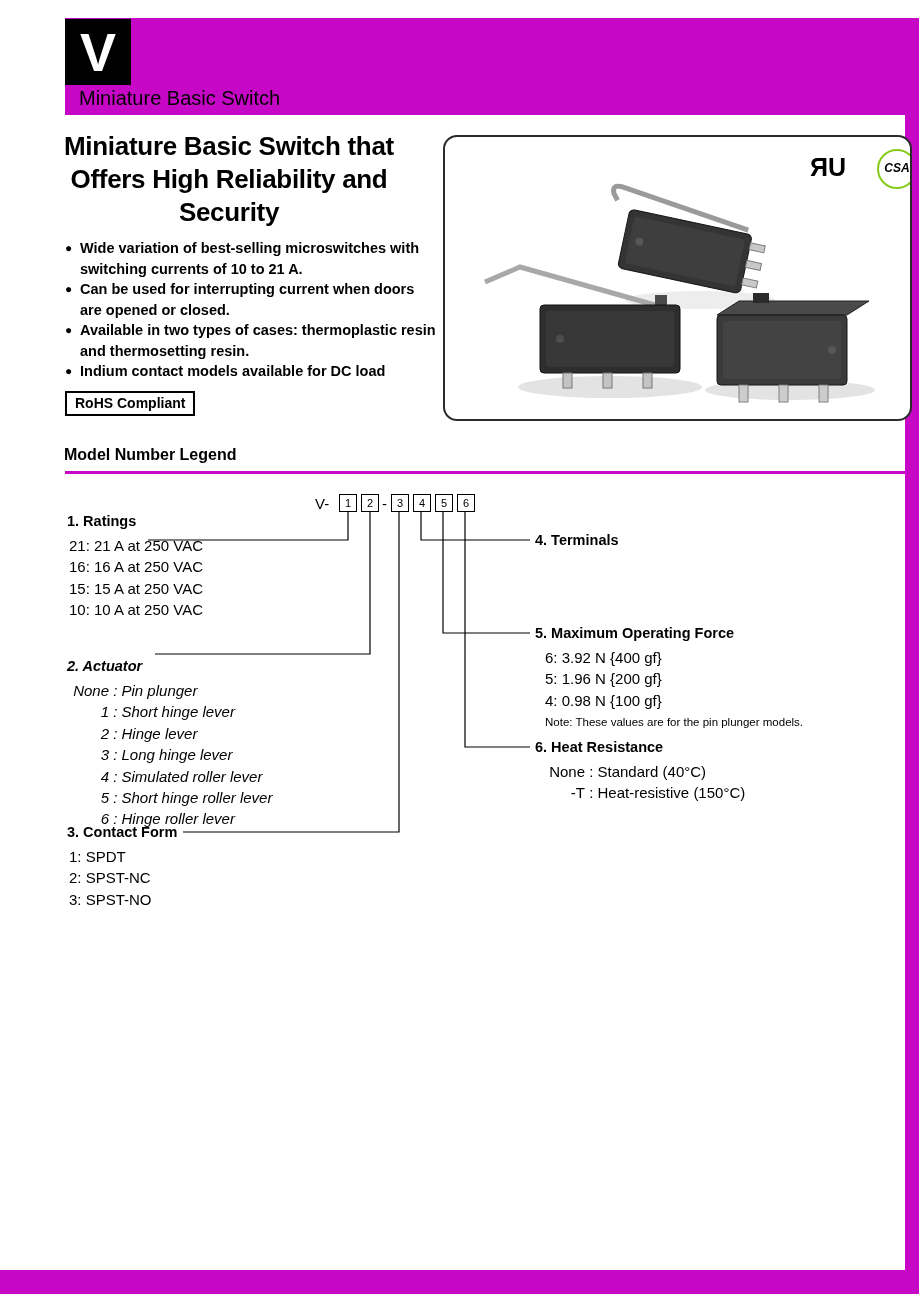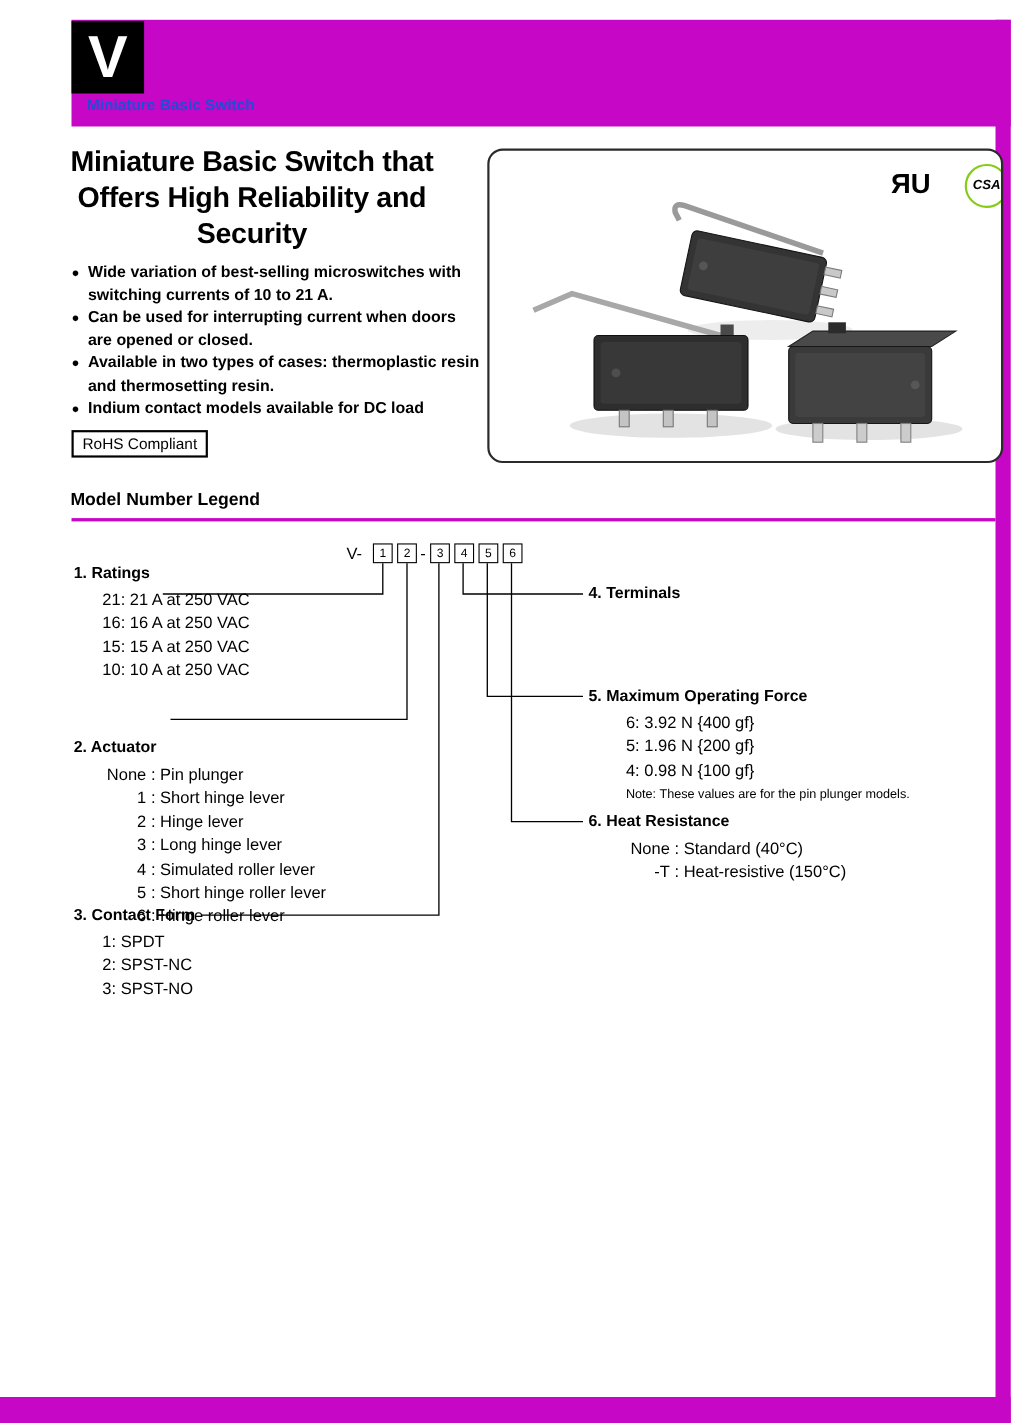--- a/index.html
+++ b/index.html
@@ -8,30 +8,30 @@
     position:relative; width:919px; height:1294px; background:#fff;
     font-family:"Liberation Sans", sans-serif; color:#000; overflow:hidden;
   }
   
   .band   { position:absolute; left:65px; top:18px; width:854px; height:97px; background:var(--accent); }
   .rstrip { position:absolute; left:905px; top:18px; width:14px; height:1276px; background:var(--accent); }
   .bbar   { position:absolute; left:0; top:1270px; width:919px; height:24px; background:var(--accent); }
   
   .vbox { position:absolute; left:65px; top:19px; width:66px; height:66px; background:#000; color:#fff;
           font-size:54px; font-weight:bold; text-align:center; line-height:66px; }
-  .band-subtitle { position:absolute; left:79px; top:87px; color:#1d4ed8; font-weight:bold; font-size:14px; }
+  .band-subtitle { position:absolute; left:79px; top:87px; color:#000000; font-weight:normal; font-size:20px; }
   
   .title { position:absolute; left:64px; top:130px; font-size:26px; font-weight:bold; line-height:33px;
            white-space:pre-line; letter-spacing:-0.3px;text-align:center; }
   .features { position:absolute; left:65px; top:238px; width:400px; }
   .bullet { position:relative; padding-left:15px; font-weight:bold; font-size:14.5px; line-height:20.5px; }
   .bullet .dot { position:absolute; left:0; top:0; font-size:12px; }
   .bullet .btxt { white-space:pre-line; }
   .rohs { position:absolute; left:65px; top:391px; border:2px solid #000; padding:2px 8px 3px;
-          font-weight:normal; font-size:14px; }
+          font-weight:bold; font-size:14px; }
   
   .product-box { position:absolute; left:443px; top:135px; width:465px; height:282px;
                  border:2px solid #2b2b2b; border-radius:14px; overflow:hidden; background:#fff; }
   .photo-svg { position:absolute; left:0; top:0; }
   .ul-mark { position:absolute; left:366px; top:16px; font-size:25px; font-weight:bold; letter-spacing:-1px; }
   .ul-r { display:inline-block; transform:scaleX(-1); }
   .csa-mark { position:absolute; left:432px; top:12px; width:36px; height:36px; border:2px solid #84cc16;
               border-radius:50%; text-align:center; line-height:34px; font-weight:bold; font-style:italic;
               font-size:12px; }
   
@@ -40,26 +40,26 @@
   .model-prefix { position:absolute; left:315px; top:495px; font-size:15px; }
   .model-dash   { position:absolute; left:382px; top:495px; font-size:15px; }
   .mbox { position:absolute; top:494px; width:16px; height:16px; border:1px solid #000; font-size:11px;
           text-align:center; line-height:16px; background:#fff; }
   .mb1{left:339px;} .mb2{left:361px;} .mb3{left:391px;} .mb4{left:413px;} .mb5{left:435px;} .mb6{left:457px;}
   .connectors { position:absolute; left:0; top:0; pointer-events:none; }
   
   .sec { position:absolute; font-size:15px; line-height:21.4px; }
   .sec-title { font-size:14.5px; font-weight:bold; line-height:16px; margin-bottom:6px; }
   #sec-ratings   { left:67px;  top:513px; }
-  #sec-actuator  { left:67px;  top:672px; }
+  #sec-actuator  { left:67px;  top:658px;font-style:italic; }
   #sec-contact   { left:67px;  top:824px; }
   #sec-terminals { left:535px; top:532px; }
   #sec-force     { left:535px; top:625px; }
   #sec-heat      { left:535px; top:739px; }
-  .sec .items { padding-left:2px;margin-left:24px; }
+  .sec .items { padding-left:2px; }
   #sec-terminals .items, #sec-force .items, #sec-heat .items { padding-left:10px; }
   .code  { display:inline-block; width:40px; text-align:right; }
   .tcode { display:inline-block; width:22px; text-align:right; }
   .colon { white-space:pre; }
   .note { font-size:11.5px; line-height:22px; }
 </style>
 </head>
 <body>
 
 <div class="page">

